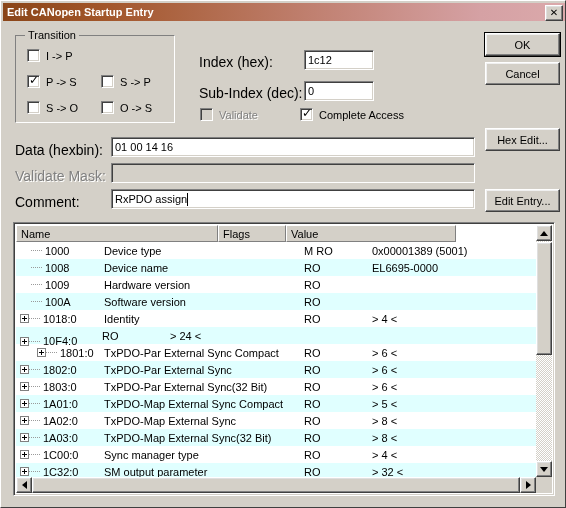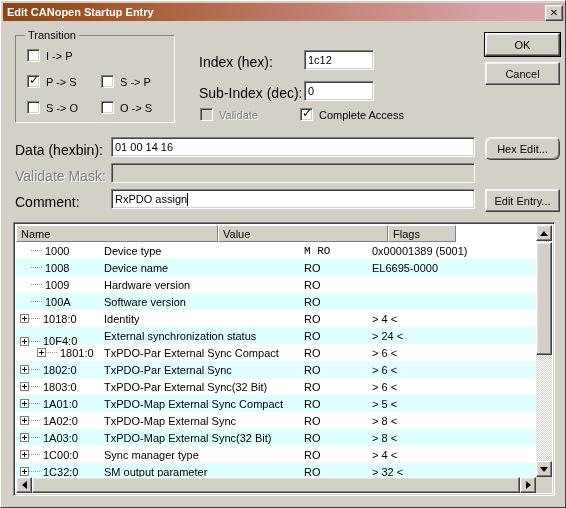--- a/index.html
+++ b/index.html
@@ -402,40 +402,40 @@
   <div class="field disabled" style="left:110px; top:162px; width:364px; height:20px;"></div>
 
   <div class="lbl" style="left:14px; top:193px;">Comment:</div>
   <div class="field" style="left:110px; top:188px; width:364px; height:20px;">
     <span>RxPDO assign</span>
       <span class="caret"></span>
   </div>
 
   <div class="btn default" style="left:484px; top:32px; width:73px; height:21px;">OK</div>
   <div class="btn" style="left:484px; top:61px; width:73px; height:21px;">Cancel</div>
-  <div class="btn" style="left:484px; top:136px; width:73px; height:21px;border-radius:6px;">Hex Edit...</div>
+  <div class="btn" style="left:484px; top:127px; width:73px; height:21px;">Hex Edit...</div>
   <div class="btn" style="left:484px; top:188px; width:73px; height:21px;">Edit Entry...</div>
 
   <div id="listview">
 
     <div class="lv-header">
       <div class="lv-th" style="width:202px;">Name</div>
+      <div class="lv-th" style="width:68px;">Flags</div>
       <div class="lv-th" style="width:170px;">Value</div>
-      <div class="lv-th" style="width:68px;">Flags</div>
     </div>
 
     <div class="lv-body" id="lv-body">
         <div class="lv-row odd">
           <div class="cell cell-index" style="width: 82px;">
             <div class="expander-spacer"></div>
             <div class="treeline"></div>
             <span class="idx-text">1000</span>
           </div>
           <div class="cell" style="width: 202px; padding-left: 6px;">Device type</div>
-          <div class="cell" style="width: 68px; padding-left: 4px; font-family: Liberation Mono, monospace;">M RO</div>
+          <div class="cell" style="width: 68px; padding-left: 4px;">M RO</div>
           <div class="cell" style="width: 168px; padding-left: 4px;">0x00001389 (5001)</div>
         </div>
         <div class="lv-row even">
           <div class="cell cell-index" style="width: 82px;">
             <div class="expander-spacer"></div>
             <div class="treeline"></div>
             <span class="idx-text">1008</span>
           </div>
           <div class="cell" style="width: 202px; padding-left: 6px;">Device name</div>
           <div class="cell" style="width: 68px; padding-left: 4px;">RO</div>
@@ -470,21 +470,20 @@
           <div class="cell" style="width: 202px; padding-left: 6px;">Identity</div>
           <div class="cell" style="width: 68px; padding-left: 4px;">RO</div>
           <div class="cell" style="width: 168px; padding-left: 4px;">&gt; 4 &lt;</div>
         </div>
         <div class="lv-row even">
           <div class="cell cell-index" style="width: 82px; margin-top: 11px;">
             <div class="expander"></div>
             <div class="treeline"></div>
             <span class="idx-text">10F4:0</span>
           </div>
-          <div class="cell" style="width: 202px; padding-left: 6px;">External synchronization status</div>
           <div class="cell" style="width: 68px; padding-left: 4px;">RO</div>
           <div class="cell" style="width: 168px; padding-left: 4px;">&gt; 24 &lt;</div>
         </div>
         <div class="lv-row odd">
           <div class="cell cell-index" style="width: 82px; padding-left: 21px;">
             <div class="expander"></div>
             <div class="treeline"></div>
             <span class="idx-text">1801:0</span>
           </div>
           <div class="cell" style="width: 202px; padding-left: 6px;">TxPDO-Par External Sync Compact</div>

